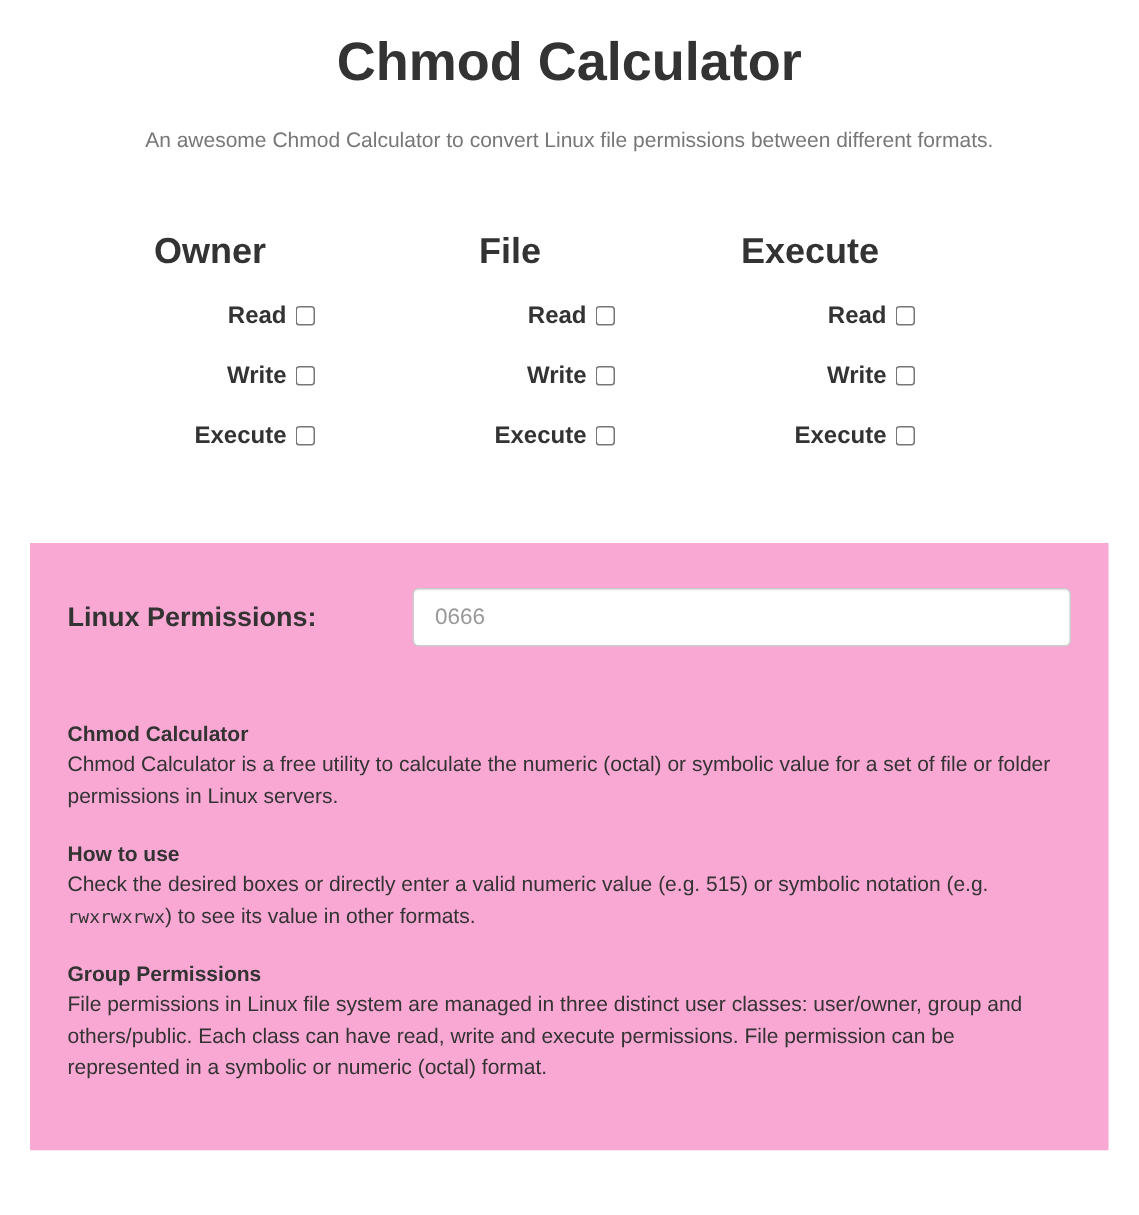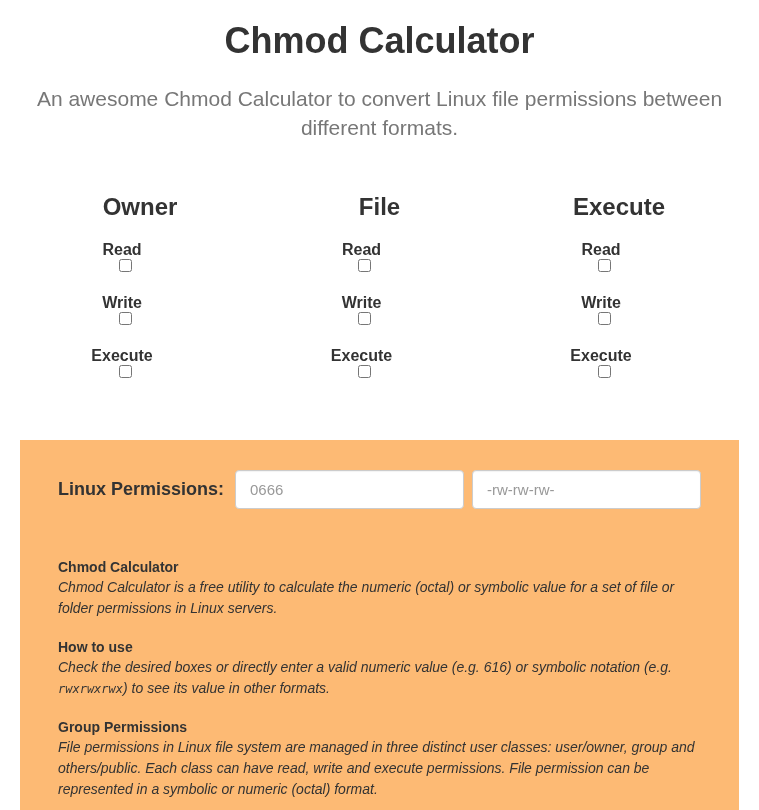--- a/index.html
+++ b/index.html
@@ -13,77 +13,76 @@
     h1 {
       text-align: center;
       font-size: 36px;
       font-weight: bold;
       color: #333;
       margin-top: 20px;
       margin-bottom: 22px;
     }
     .subtitle {
       text-align: center;
-      font-size: 21px;
+      font-size: 14px;
       color: #777;
       margin-bottom: 50px;
       line-height: 1.4;
     }
     .perm-grid {
       display: flex;
-      justify-content: space-between;
+      justify-content: flex-start;
       margin-bottom: 40px;
       padding: 0 20px;
     }
     .perm-col {
       text-align: right;
       width: 200px;
     }
     .perm-col h2 {
       font-size: 24px;
       font-weight: bold;
       color: #333;
       margin-bottom: 20px;
       text-align: center;
     }
     .perm-row {
       margin-bottom: 22px;
       display: flex;
       justify-content: flex-end;
       align-items: center;
       padding-right: 30px;
-      flex-direction: column;
     }
     .perm-row label {
       font-weight: bold;
       font-size: 16px;
       margin-right: 6px;
     }
     .perm-row input[type="checkbox"] {
       width: 13px;
       height: 13px;
     }
     .results-panel {
-      background: #fdba74;
-      padding: 30px 38px 25px;
+      background: #f9a8d4;
+      padding: 30px 25px 25px;
     }
     .results-row {
       display: flex;
       align-items: center;
       margin-bottom: 50px;
     }
     .results-label {
       font-size: 18px;
       font-weight: bold;
       color: #333;
       width: 230px;
     }
     .results-inputs {
       display: flex;
-      gap: 8px;
+      gap: 32px;
       flex: 1;
       justify-content: space-between;
     }
     .results-inputs input {
       flex: 1;
       padding: 10px 14px;
       font-size: 15px;
       border: 1px solid #ccc;
       border-radius: 4px;
       color: #555;
@@ -95,21 +94,20 @@
     .info-block .hdr {
       font-weight: bold;
       font-size: 14px;
       color: #333;
       margin-bottom: 2px;
     }
     .info-block .body {
       font-size: 14px;
       color: #333;
       line-height: 1.5;
-      font-style: italic;
     }
     .info-block .body code {
       font-family: Menlo, Consolas, monospace;
       font-size: 12px;
       text-align: center;
     }
   </style>
 </head>
 <body>
 
@@ -165,32 +163,31 @@
         <input type="checkbox" style="">
       </div>
     </div>
   </div>
 
   <div class="results-panel">
     <div class="results-row">
       <div class="results-label">Linux Permissions:</div>
       <div class="results-inputs">
         <input type="text" placeholder="0666" style="">
-        <input type="text" placeholder="-rw-rw-rw-" style="">
       </div>
     </div>
 
     <div class="info-block">
       <div class="hdr">Chmod Calculator</div>
       <div class="body">Chmod Calculator is a free utility to calculate the numeric (octal) or symbolic value for a set of file or folder permissions in Linux servers.</div>
     </div>
 
     <div class="info-block">
       <div class="hdr">How to use</div>
-      <div class="body"><span>Check the desired boxes or directly enter a valid numeric value (e.g. 616) or symbolic notation (e.g. </span><code>rwxrwxrwx</code><span>) to see its value in other formats.</span></div>
+      <div class="body"><span>Check the desired boxes or directly enter a valid numeric value (e.g. 515) or symbolic notation (e.g. </span><code>rwxrwxrwx</code><span>) to see its value in other formats.</span></div>
     </div>
 
     <div class="info-block">
       <div class="hdr">Group Permissions</div>
       <div class="body">File permissions in Linux file system are managed in three distinct user classes: user/owner, group and others/public. Each class can have read, write and execute permissions. File permission can be represented in a symbolic or numeric (octal) format.</div>
     </div>
   </div>
 </div>
 
 </body></html>

